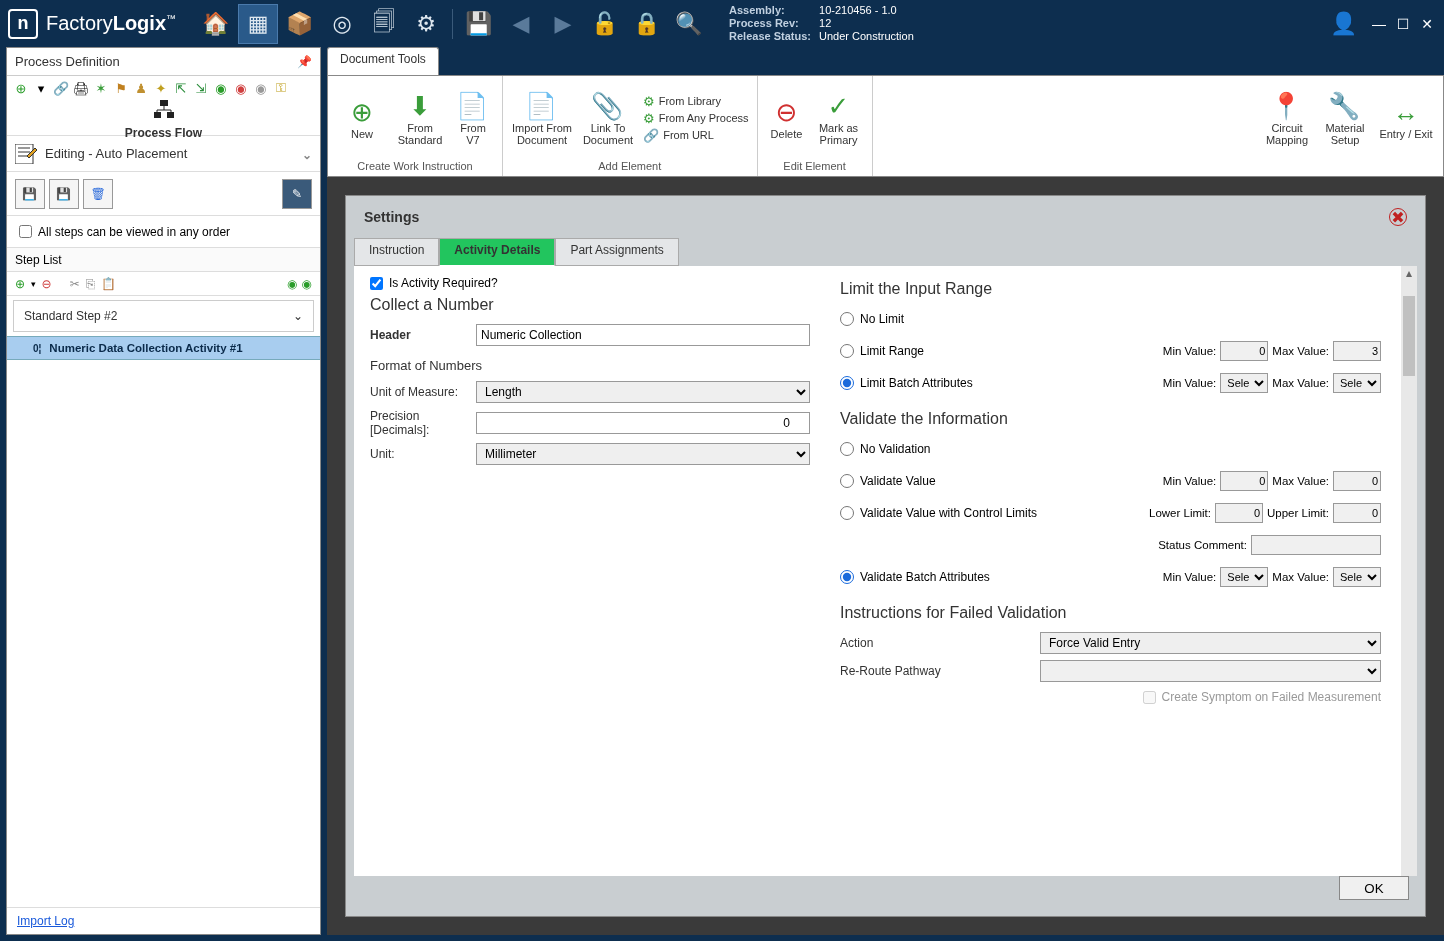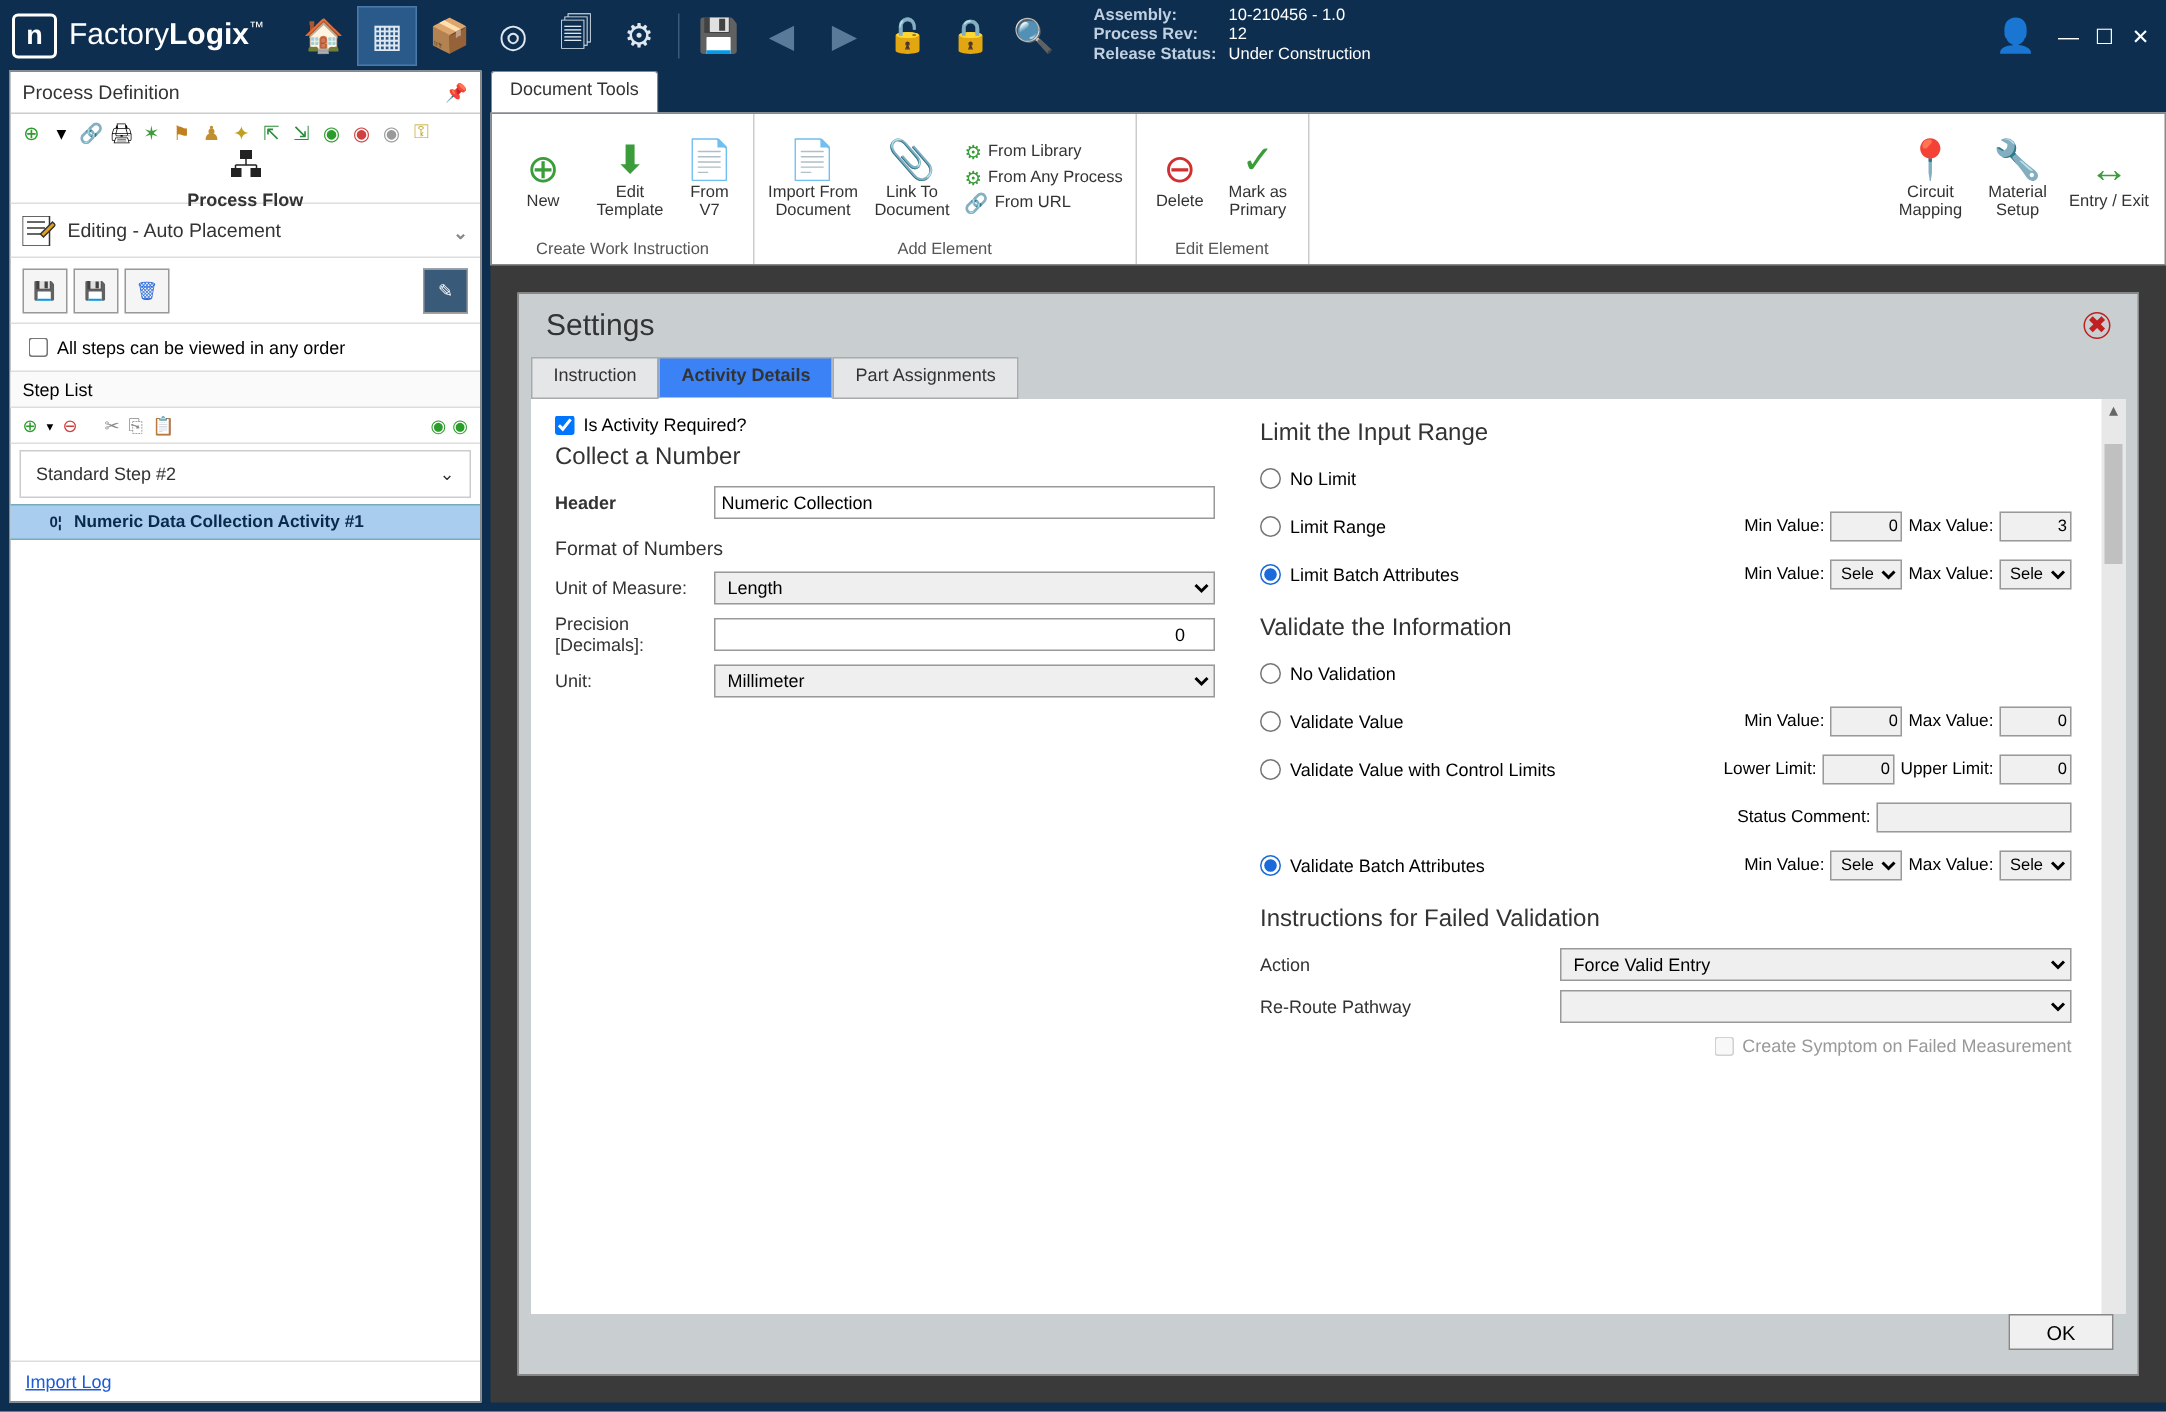--- a/index.html
+++ b/index.html
@@ -60,25 +60,25 @@
 .rib-sub { display: flex; flex-direction: column; gap: 2px; justify-content: center; }
 .rib-sub-item { display: flex; align-items: center; gap: 4px; font-size: 11px; cursor: pointer; color: #333; }
 .rib-sub-item .ic { font-size: 13px; }
 .rib-caption { text-align: center; font-size: 11px; color: #555; padding: 2px 0; }
 .rib-right { margin-left: auto; display: flex; }
 
 
 .workspace { flex: 1; background: #3a3a3a; padding: 18px; display: flex; }
 .modal { flex: 1; background: #c9ced1; border: 1px solid #888; display: flex; flex-direction: column; }
 .modal-head { height: 42px; display: flex; align-items: center; padding: 0 18px; }
-.modal-head h2 { font-weight: 400; font-size: 20px; color: #333; }
+.modal-head h2 { font-weight: 700; font-size: 14px; color: #333; }
 .modal-head .close { margin-left: auto; color: #c02020; font-size: 16px; cursor: pointer; border: 1px solid #c02020; border-radius: 50%; width: 18px; height: 18px; display: flex; align-items: center; justify-content: center; }
 .modal-tabs { display: flex; height: 28px; padding: 0 8px; }
 .m-tab { padding: 4px 14px; font-size: 12px; color: #333; background: #e4e6e8; border: 1px solid #aaa; cursor: pointer; }
-.m-tab.active { background: #3b82f6; font-weight: 600; border-bottom: 1px solid #fff; }
+.m-tab.active { background: #22c55e; font-weight: 600; border-bottom: 1px solid #fff; }
 .modal-body { flex: 1; background: #fff; margin: 0 8px; padding: 10px 16px; display: flex; gap: 30px; overflow: hidden; position: relative; }
 .modal-body .scrollbar { position: absolute; right: 0; top: 0; bottom: 0; width: 16px; background: #e8e8e8; }
 .modal-body .scrollbar .thumb { background: #c0c0c0; height: 80px; margin: 16px 2px 0; }
 .col { flex: 1; }
 .req-row { display: flex; align-items: center; gap: 6px; margin-bottom: 6px; }
 .section-h { font-size: 16px; font-weight: 400; color: #333; margin: 4px 0 10px; }
 .frow { display: flex; align-items: center; margin-bottom: 6px; }
 .frow .lbl { width: 106px; color: #333; }
 .frow input[type=text], .frow select, .frow input[type=number] { flex: 1; height: 22px; border: 1px solid #999; padding: 0 4px; font-size: 12px; }
 .sub-h { font-size: 13px; color: #333; margin: 12px 0 8px; }
@@ -232,21 +232,21 @@
     </div>
     <div class="ribbon">
       <div class="rib-group">
         <div class="rib-items">
           <div class="rib-item">
               <span class="ic" style="color:#3a9d3a">⊕</span>
               <span>New</span>
             </div>
           <div class="rib-item">
               <span class="ic" style="color:#3a9d3a">⬇</span>
-              <span>Edit Template</span>
+              <span>From Standard</span>
             </div>
           <div class="rib-item" style="width:42px">
               <span class="ic" style="color:#5a7adb">📄</span>
               <span>From V7</span>
             </div>
         </div>
         <div class="rib-caption">Create Work Instruction</div>
       </div>
       <div class="rib-group">
         <div class="rib-items">

